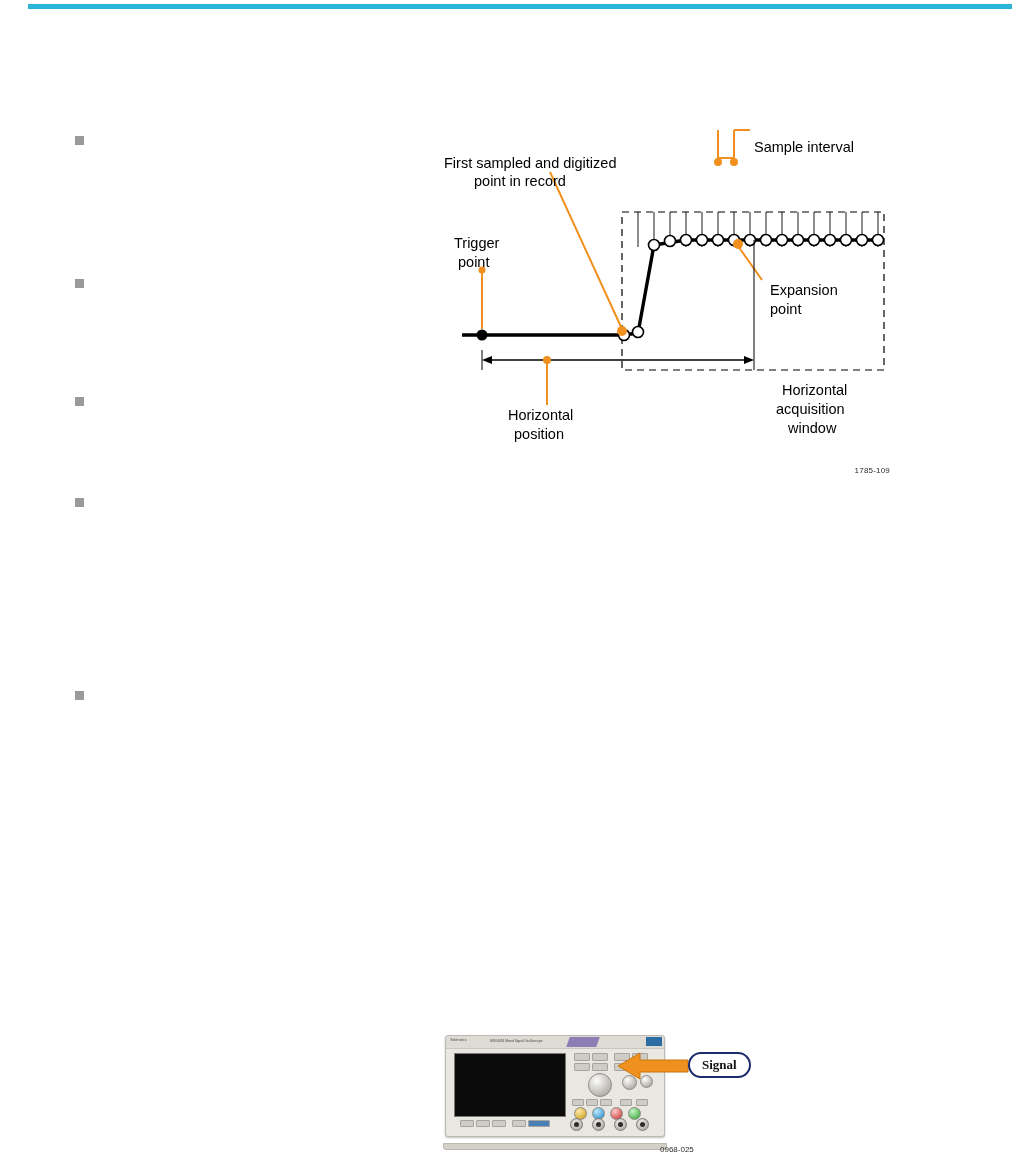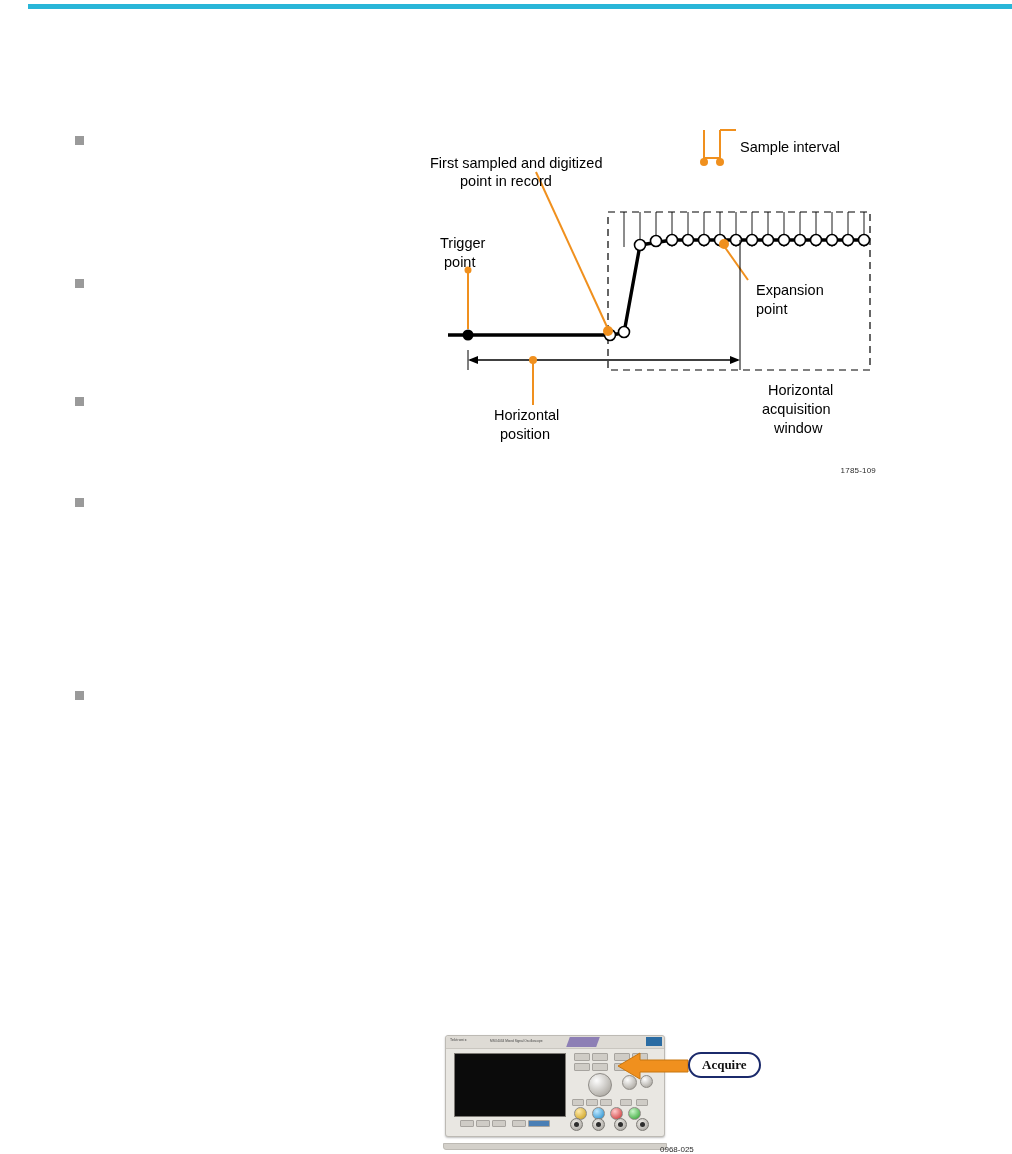--- a/index.html
+++ b/index.html
@@ -24,21 +24,21 @@
   }
   .bullet {
     position: absolute;
     width: 9px;
     height: 9px;
     background: #9a9a9a;
   }
   
   .fig1 {
     position: absolute;
-    left: 418px;
+    left: 432px;
     top: 120px;
     width: 470px;
     height: 355px;
   }
   .fig1 svg { display: block; }
   .fig1-id {
     position: absolute;
     right: 12px;
     bottom: 0px;
     font-size: 8px;
@@ -334,15 +334,15 @@
       <div class="bnc" style="left:184px; top:0px;">
           <div class="bnc-ring"></div>
         </div>
     </div>
   </div>
 
   <svg style="position:absolute; left:178px; top:20px;" width="72" height="32" viewBox="0 0 72 32" xmlns="http://www.w3.org/2000/svg">
     <polygon points="0,16 22,3 22,10 70,10 70,22 22,22 22,29" fill="#f0901e" stroke="#c8760f" stroke-width="1"></polygon>
   </svg>
 
-  <div class="callout-pill">Acquire</div>
+  <div class="callout-pill">Signal</div>
   <div class="fig2-id">0968-025</div>
 </div>
 
 </body></html>

